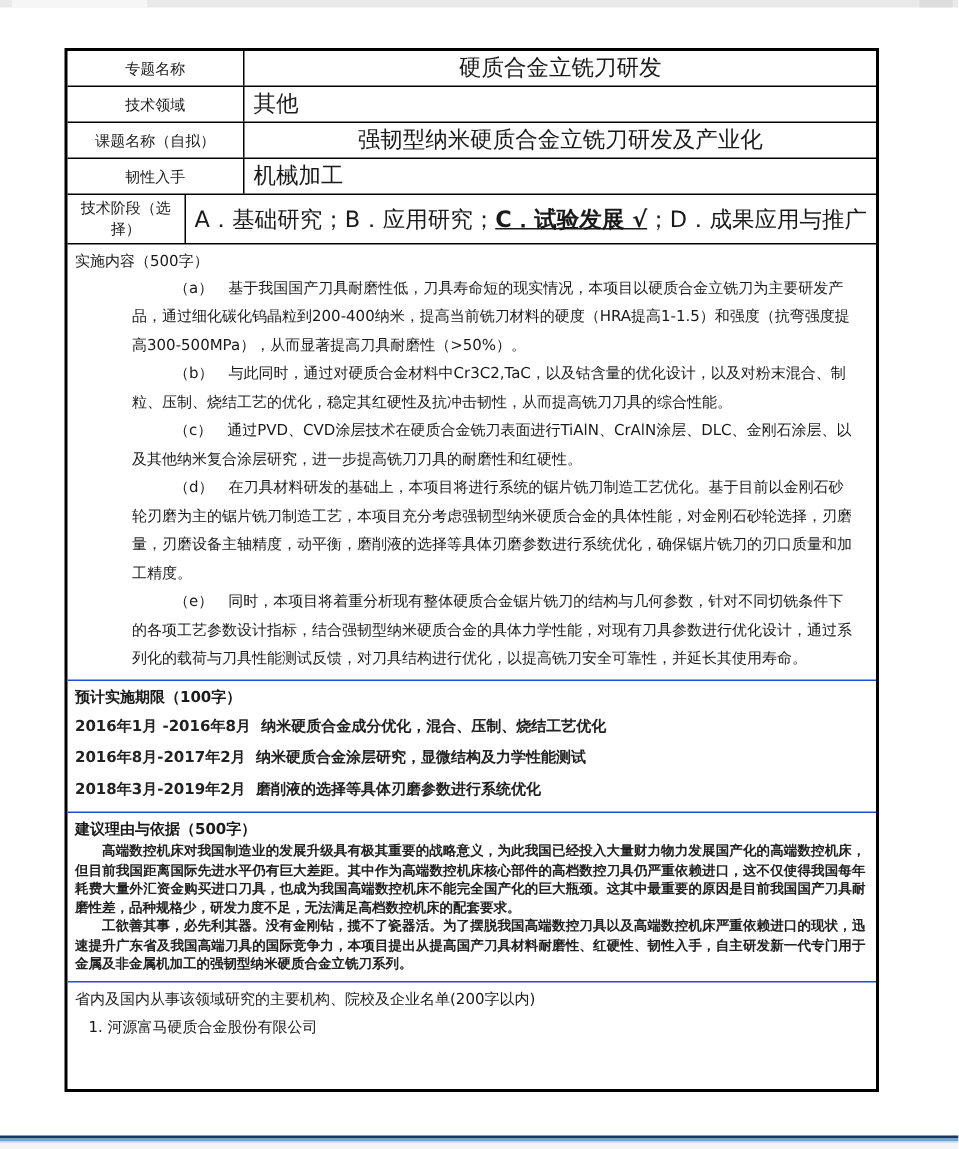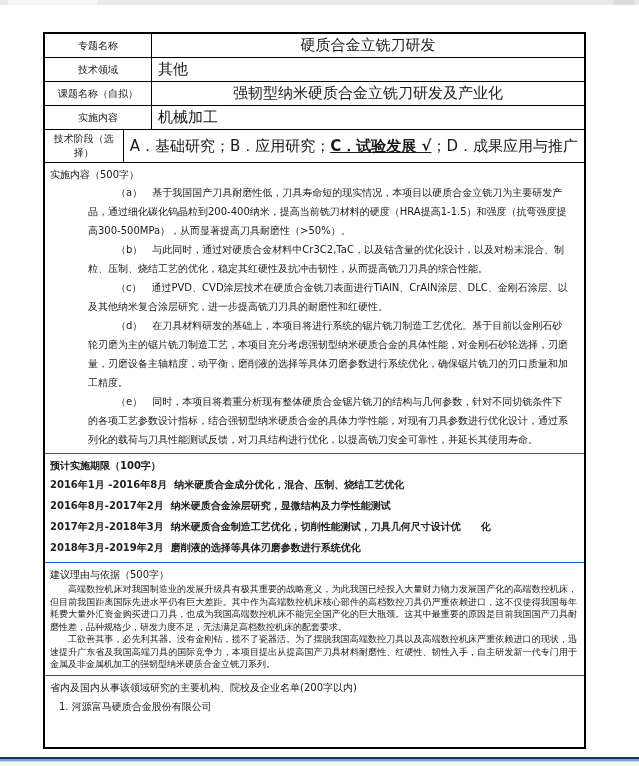--- a/index.html
+++ b/index.html
@@ -27,21 +27,21 @@
   }
 
   .doc-table {
     position: absolute; top: 32px; left: 43px; width: 543px;
     border: 2px solid #000;
     background: #fff;
   }
 
   .hdr-row { display: flex; border-bottom: 1px solid #000; min-height: 19px; }
   .hdr-label {
-    width: 107px; border-right: 1px solid #000;
+    width: 118px; border-right: 1px solid #000;
     display: flex; align-items: center; justify-content: center;
     font-size: 10px; padding: 2px 3px; text-align: center;
   }
   .hdr-value {
     flex: 1; display: flex; align-items: center;
     font-size: 15px; padding: 2px 6px;
   }
   .hdr-value.center { justify-content: center; text-align: center; }
   .hdr-value .bold { font-weight: bold; text-decoration: underline; }
   .hdr-value .seg { white-space: pre; }
@@ -56,21 +56,21 @@
     padding-left: 38px; padding-right: 10px;
     text-indent: 28px;
   }
 
   .sec-goals { min-height: 73px; }
   .sec-goals .body { font-size: 10px; line-height: 21px; padding-right: 4px; }
 
   .sec-sched { min-height: 88px; font-weight: bold; }
   .sec-sched .item { font-size: 10px; line-height: 21px; white-space: pre-wrap; color: #222; }
 
-  .sec-rationale { min-height: 107px; }
+  .sec-rationale { min-height: 107px; font-weight: bold; }
   .sec-rationale .para {
     font-size: 9px; line-height: 12.5px;
     text-indent: 18px; text-align: justify;
     padding-right: 2px; color: #222;
   }
 
   .sec-inst { min-height: 71px; }
   .sec-inst .item { font-size: 10px; line-height: 21px; padding-left: 9px; }
 
   .bottom-bar { position: absolute; left: 0; bottom: 0; width: 639px; height: 11px; }
@@ -97,21 +97,21 @@
   </div>
   <div class="hdr-row">
     <div class="hdr-label">技术领域</div>
     <div class="hdr-value">其他</div>
   </div>
   <div class="hdr-row">
     <div class="hdr-label">课题名称（自拟）</div>
     <div class="hdr-value center">强韧型纳米硬质合金立铣刀研发及产业化</div>
   </div>
   <div class="hdr-row">
-    <div class="hdr-label">实施内容</div>
+    <div class="hdr-label">韧性入手</div>
     <div class="hdr-value">机械加工</div>
   </div>
   <div class="hdr-row">
     <div class="hdr-label">技术阶段（选择）</div>
     <div class="hdr-value">
       <span class="seg">A．基础研究；B．应用研究；</span>
         <span class="seg bold">C．试验发展 √</span>
         <span class="seg">；D．成果应用与推广</span>
     </div>
   </div>
@@ -123,21 +123,20 @@
     <div class="para">（c）　通过PVD、CVD涂层技术在硬质合金铣刀表面进行TiAlN、CrAlN涂层、DLC、金刚石涂层、以及其他纳米复合涂层研究，进一步提高铣刀刀具的耐磨性和红硬性。</div>
     <div class="para">（d）　在刀具材料研发的基础上，本项目将进行系统的锯片铣刀制造工艺优化。基于目前以金刚石砂轮刃磨为主的锯片铣刀制造工艺，本项目充分考虑强韧型纳米硬质合金的具体性能，对金刚石砂轮选择，刃磨量，刃磨设备主轴精度，动平衡，磨削液的选择等具体刃磨参数进行系统优化，确保锯片铣刀的刃口质量和加工精度。</div>
     <div class="para">（e）　同时，本项目将着重分析现有整体硬质合金锯片铣刀的结构与几何参数，针对不同切铣条件下的各项工艺参数设计指标，结合强韧型纳米硬质合金的具体力学性能，对现有刀具参数进行优化设计，通过系列化的载荷与刀具性能测试反馈，对刀具结构进行优化，以提高铣刀安全可靠性，并延长其使用寿命。</div>
   </div>
 
 
   <div class="section sec-sched">
     <div class="sec-heading">预计实施期限（100字）</div>
     <div class="item">2016年1月 -2016年8月  纳米硬质合金成分优化，混合、压制、烧结工艺优化</div>
     <div class="item">2016年8月-2017年2月  纳米硬质合金涂层研究，显微结构及力学性能测试</div>
-    <div class="item">2017年2月-2018年3月  纳米硬质合金制造工艺优化，切削性能测试，刀具几何尺寸设计优　　化</div>
     <div class="item">2018年3月-2019年2月  磨削液的选择等具体刃磨参数进行系统优化</div>
   </div>
 
   <div class="section sec-rationale">
     <div class="sec-heading">建议理由与依据（500字）</div>
     <div class="para">高端数控机床对我国制造业的发展升级具有极其重要的战略意义，为此我国已经投入大量财力物力发展国产化的高端数控机床，但目前我国距离国际先进水平仍有巨大差距。其中作为高端数控机床核心部件的高档数控刀具仍严重依赖进口，这不仅使得我国每年耗费大量外汇资金购买进口刀具，也成为我国高端数控机床不能完全国产化的巨大瓶颈。这其中最重要的原因是目前我国国产刀具耐磨性差，品种规格少，研发力度不足，无法满足高档数控机床的配套要求。</div>
     <div class="para">工欲善其事，必先利其器。没有金刚钻，揽不了瓷器活。为了摆脱我国高端数控刀具以及高端数控机床严重依赖进口的现状，迅速提升广东省及我国高端刀具的国际竞争力，本项目提出从提高国产刀具材料耐磨性、红硬性、韧性入手，自主研发新一代专门用于金属及非金属机加工的强韧型纳米硬质合金立铣刀系列。</div>
   </div>
 
   <div class="section sec-inst">

